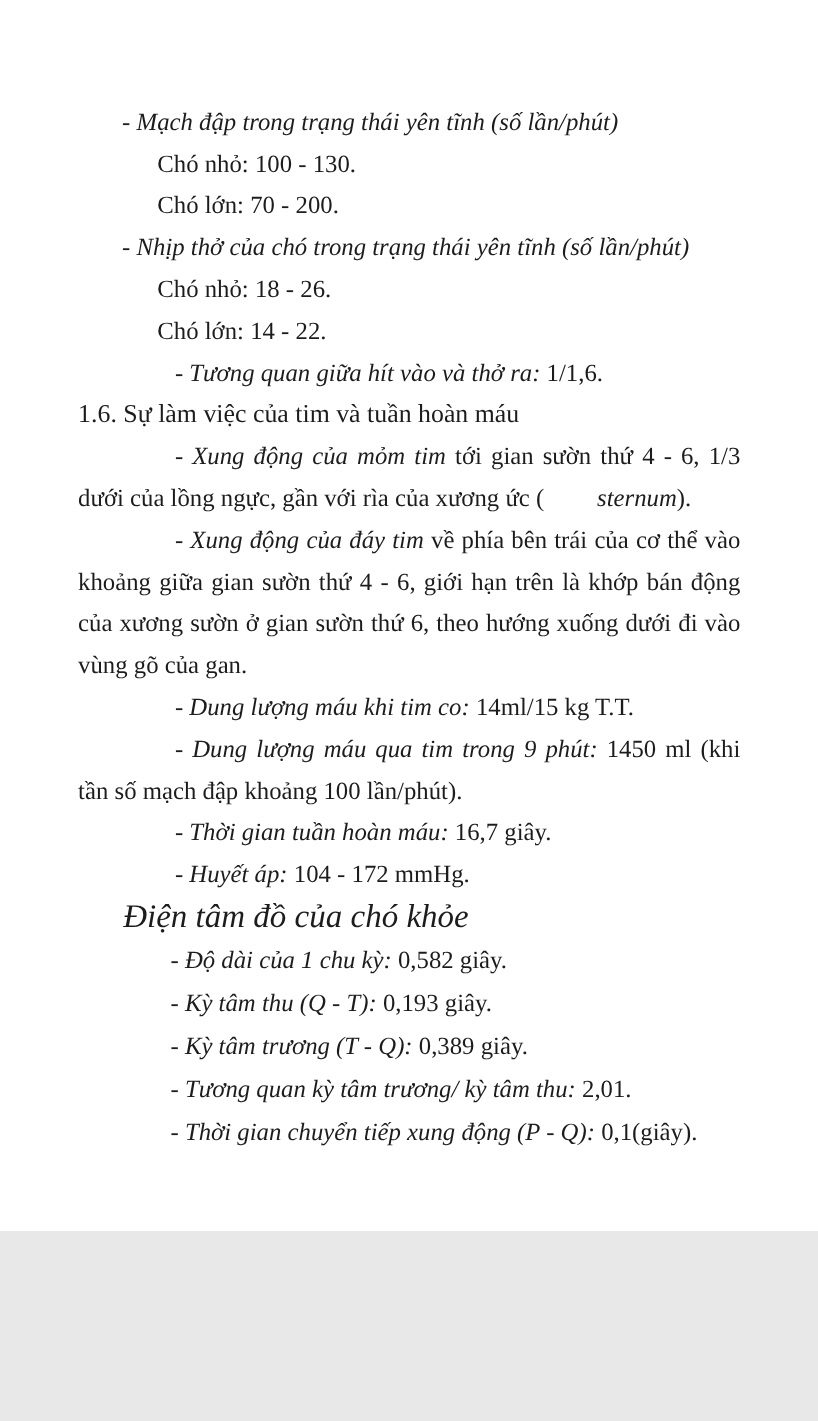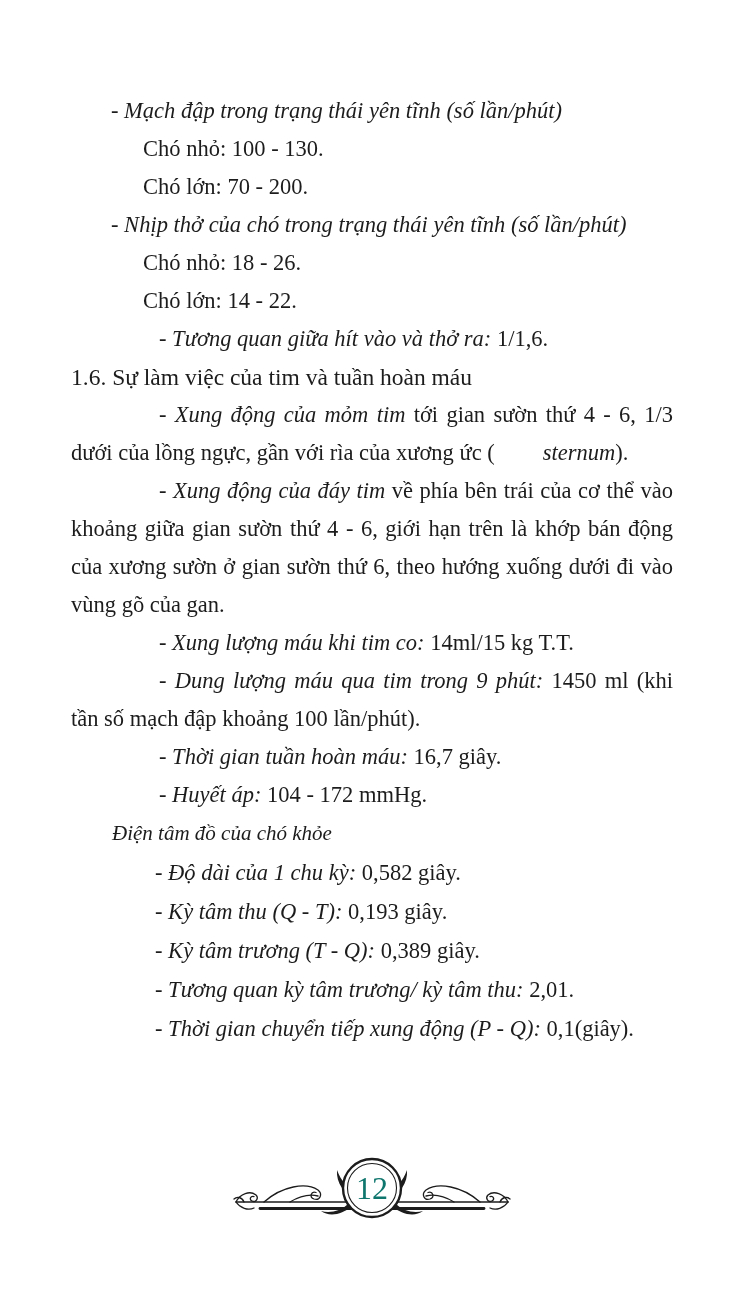--- a/index.html
+++ b/index.html
@@ -1,18 +1,18 @@
 <!DOCTYPE html>
 <html><head>
 <meta charset="utf-8">
 <style>
   html,body { margin:0; padding:0; background:#e8e8e8; }
   .page {
     position:relative;
-    width:744px; height:1292px;
+    width:744px; height:1119px;
     margin:0 auto;
     background:#ffffff;
     color:#1c1c1c;
     font-family:"Liberation Serif", serif;
     overflow:hidden;
   }
   .content {
     position:absolute;
     left:71px; top:92px;
     width:602px;
@@ -27,21 +27,21 @@
   .heading {
     margin-top:18px;
     font-weight:bold;
     font-size:23.5px;
     line-height:38px;
   }
   .ecg { line-height:39px; }
   .ecg-heading {
     font-weight:bold;
     font-style:italic;
-    font-size:21px;
+    font-size:30px;
     text-indent:41px;
     line-height:39px;
   }
   .ecg p { text-indent:36px; }
   .ornament {
     position:absolute;
     left:230px; top:1150px;
     width:284px; height:80px;
   }
   .ornament svg { position:absolute; left:0; top:0; }
@@ -68,21 +68,21 @@
     <p class="l2">Chó nhỏ: 18 - 26.</p>
     <p class="l2">Chó lớn: 14 - 22.</p>
     <p class="l1"><span class="it">- Tương quan giữa hít vào và thở ra:</span><span> 1/1,6.</span></p>
 
     <h2 class="heading">1.6. Sự làm việc của tim và tuần hoàn máu</h2>
 
     <p class="para"><span class="it">- Xung động của mỏm tim</span><span> tới gian sườn thứ 4 - 6, 1/3 dưới của lồng ngực, gần với rìa của xương ức (</span><span class="it">sternum</span><span>).</span></p>
 
     <p class="para"><span class="it">- Xung động của đáy tim</span><span> về phía bên trái của cơ thể vào khoảng giữa gian sườn thứ 4 - 6, giới hạn trên là khớp bán động của xương sườn ở gian sườn thứ 6, theo hướng xuống dưới đi vào vùng gõ của gan.</span></p>
 
-    <p class="para"><span class="it">- Xung lượng máu khi tim co:</span><span> 14ml/15 kg T.T.</span></p>
+    <p class="para"><span class="it">- Dung lượng máu khi tim co:</span><span> 14ml/15 kg T.T.</span></p>
     <p class="para"><span class="it">- Dung lượng máu qua tim trong 9 phút:</span><span> 1450 ml (khi tần số mạch đập khoảng 100 lần/phút).</span></p>
     <p class="para"><span class="it">- Thời gian tuần hoàn máu:</span><span> 16,7 giây.</span></p>
     <p class="para"><span class="it">- Huyết áp:</span><span> 104 - 172 mmHg.</span></p>
 
     <div class="ecg">
       <h3 class="ecg-heading">Điện tâm đồ của chó khỏe</h3>
       <p><span class="it">- Độ dài của 1 chu kỳ:</span><span> 0,582 giây.</span></p>
       <p><span class="it">- Kỳ tâm thu (Q - T):</span><span> 0,193 giây.</span></p>
       <p><span class="it">- Kỳ tâm trương (T - Q):</span><span> 0,389 giây.</span></p>
       <p><span class="it">- Tương quan kỳ tâm trương/ kỳ tâm thu:</span><span> 2,01.</span></p>

